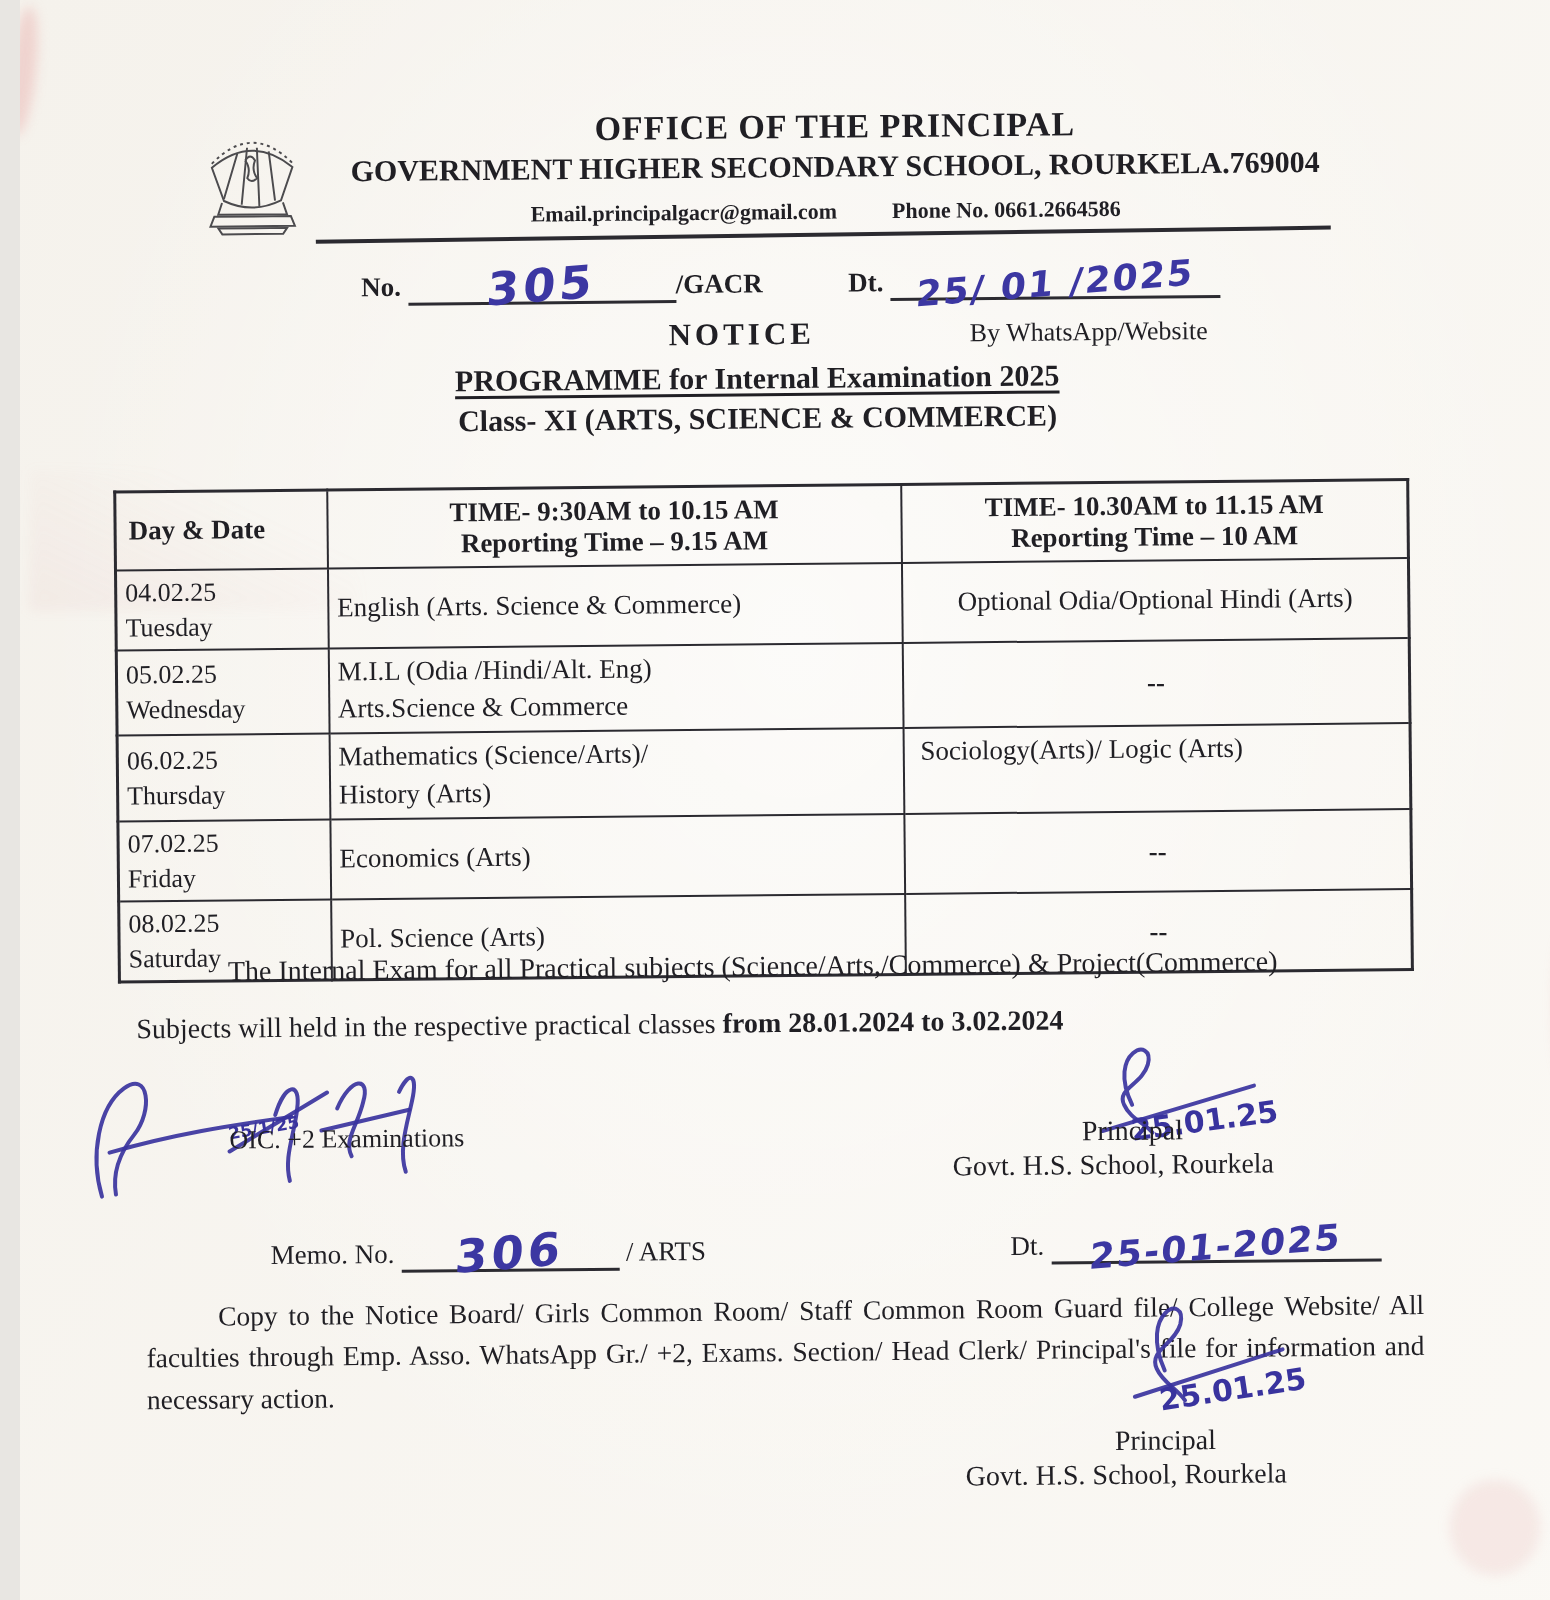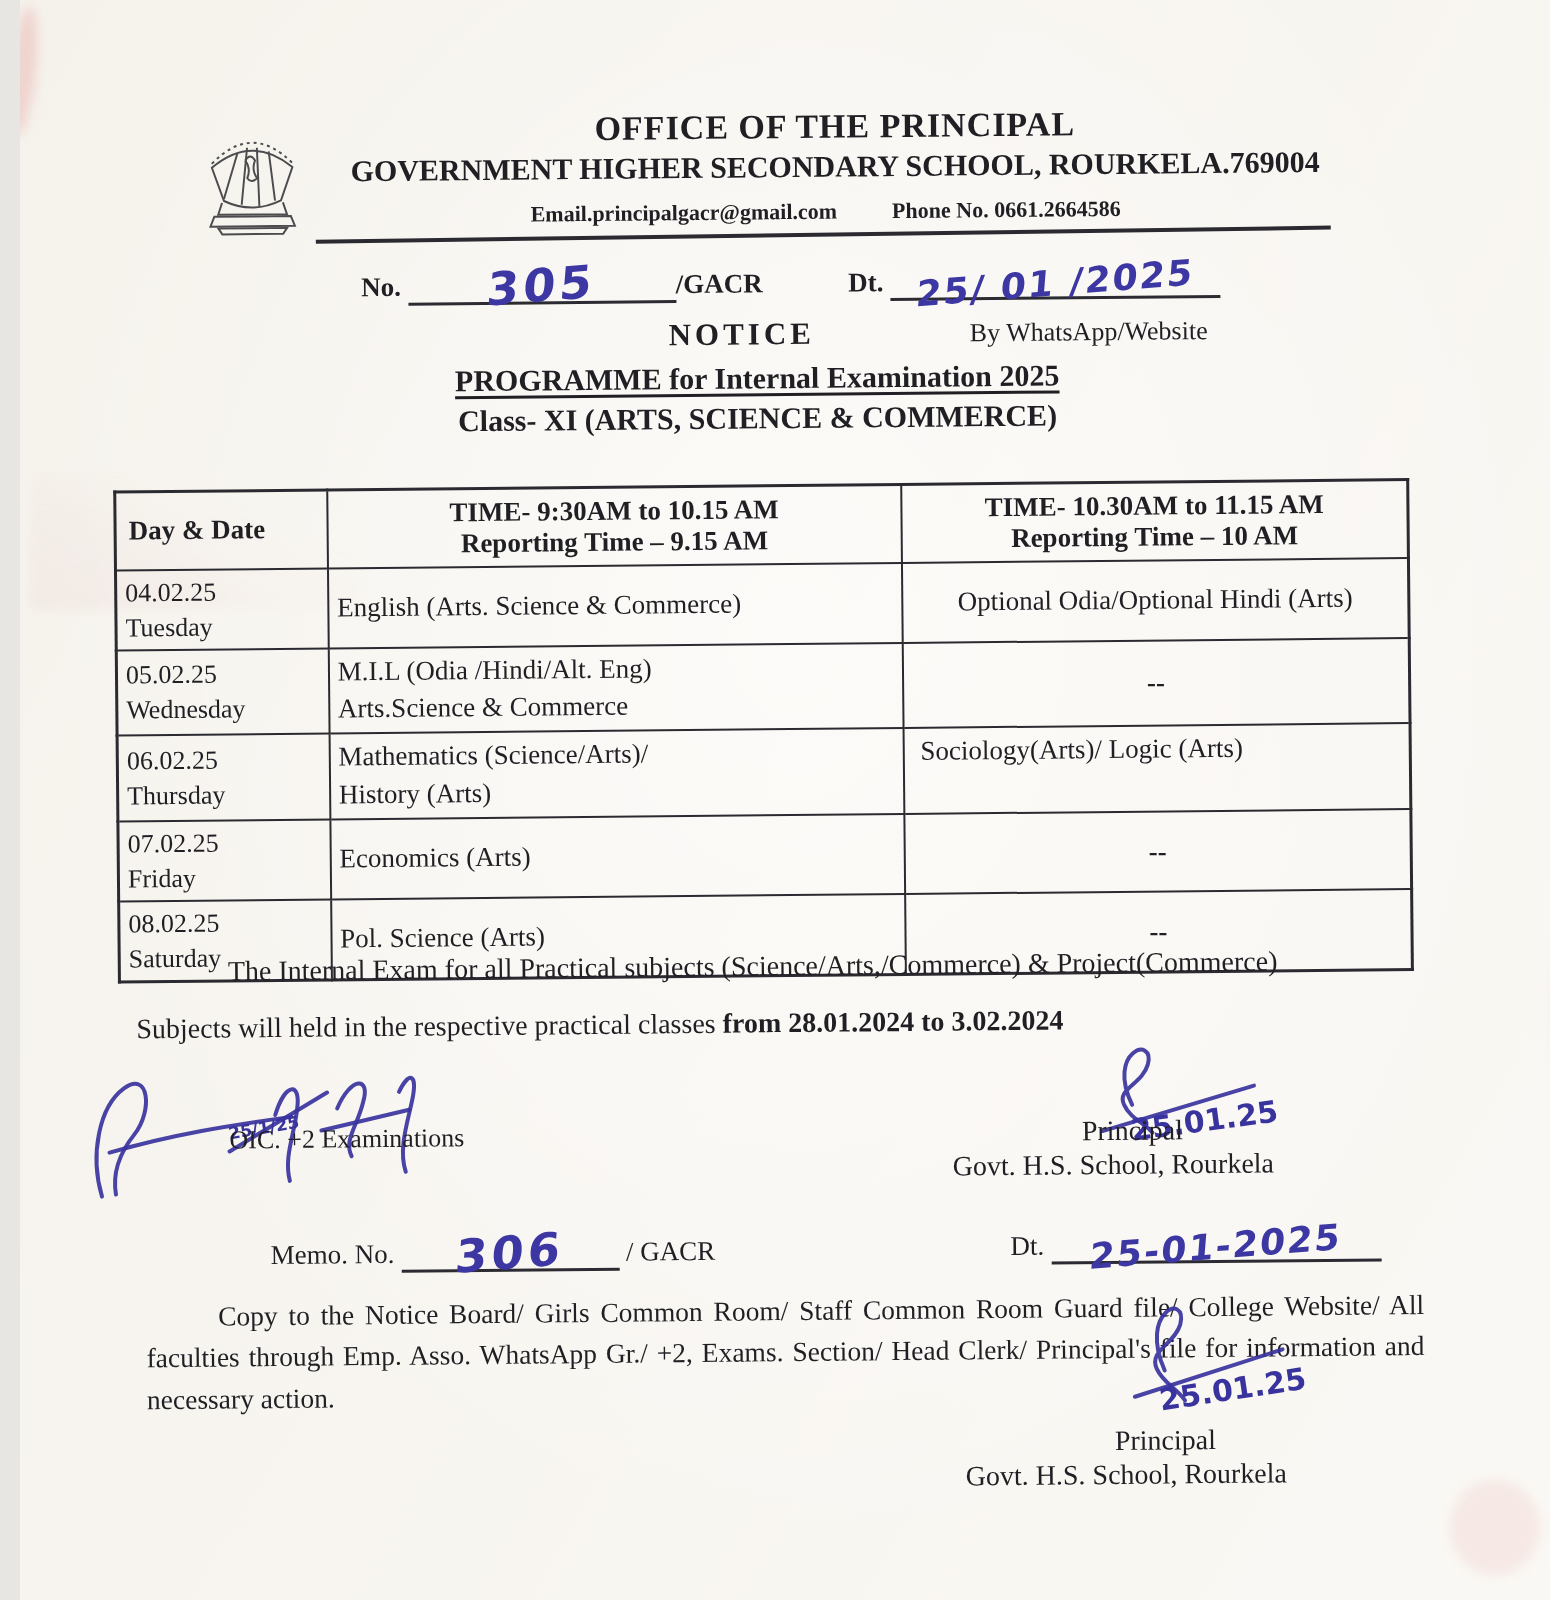--- a/index.html
+++ b/index.html
@@ -169,21 +169,21 @@
       <path d="M78,66 C52,12 102,-4 94,26 C88,46 62,50 70,66 C76,80 90,84 98,94"></path>
       <path d="M48,92 L200,48"></path>
       <text x="78" y="102" font-size="30" transform="rotate(-7 78 102)">25.01.25</text>
     </svg>
     <div class="abs principal-label-1">Principal</div>
     <div class="abs org-label-1">Govt. H.S. School, Rourkela</div>
 
     <div class="abs memo-line">
       <span>Memo. No.</span>
       <span class="blank" style="width:218px;"><span class="hand hand-no">306</span></span>
-      <span>/ GACR</span>
+      <span>/ ARTS</span>
     </div>
     <div class="abs memo-dt">
       <span>Dt.</span>
       <span class="blank" style="width:330px;"><span class="hand hand-date">25-01-2025</span></span>
     </div>
 
     <div class="abs copy-para">Copy to the Notice Board/ Girls Common Room/ Staff Common Room Guard file/ College Website/ All faculties through Emp. Asso. WhatsApp Gr./ +2, Exams. Section/ Head Clerk/ Principal's file for information and necessary action.</div>
 
     <svg class="abs sig" style="left:1058px;top:1292px;" width="250" height="130" viewBox="0 0 250 130">
       <path d="M80,82 C54,22 104,4 96,36 C90,56 64,62 72,80 C78,94 92,100 100,112"></path>

